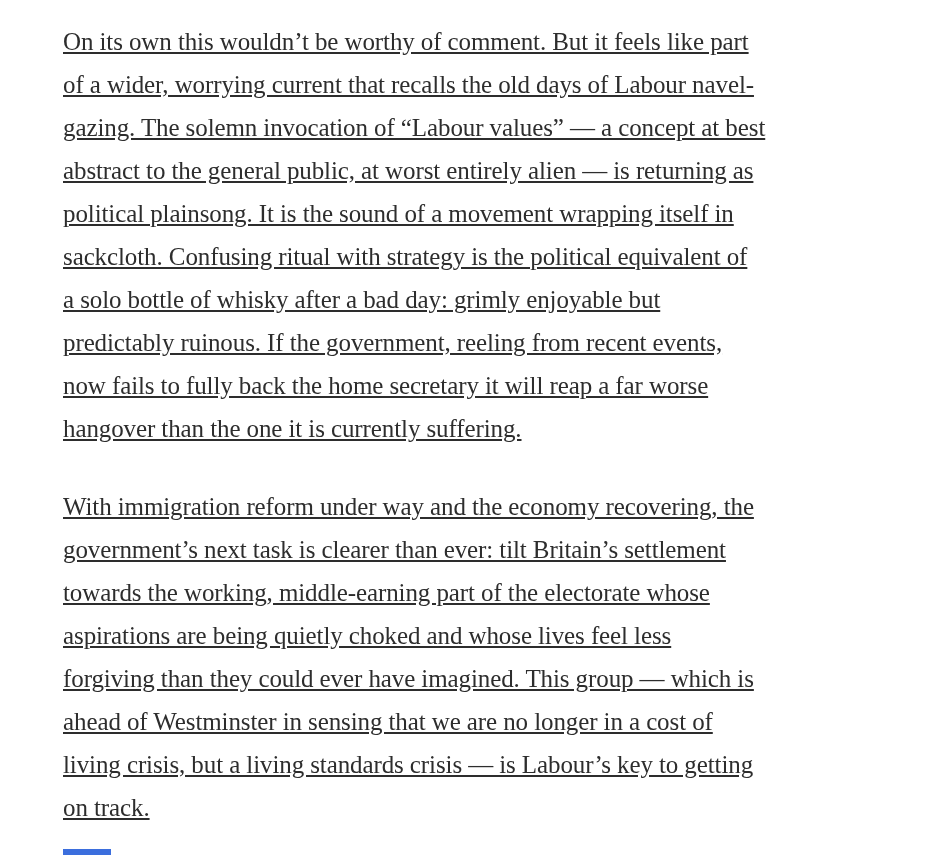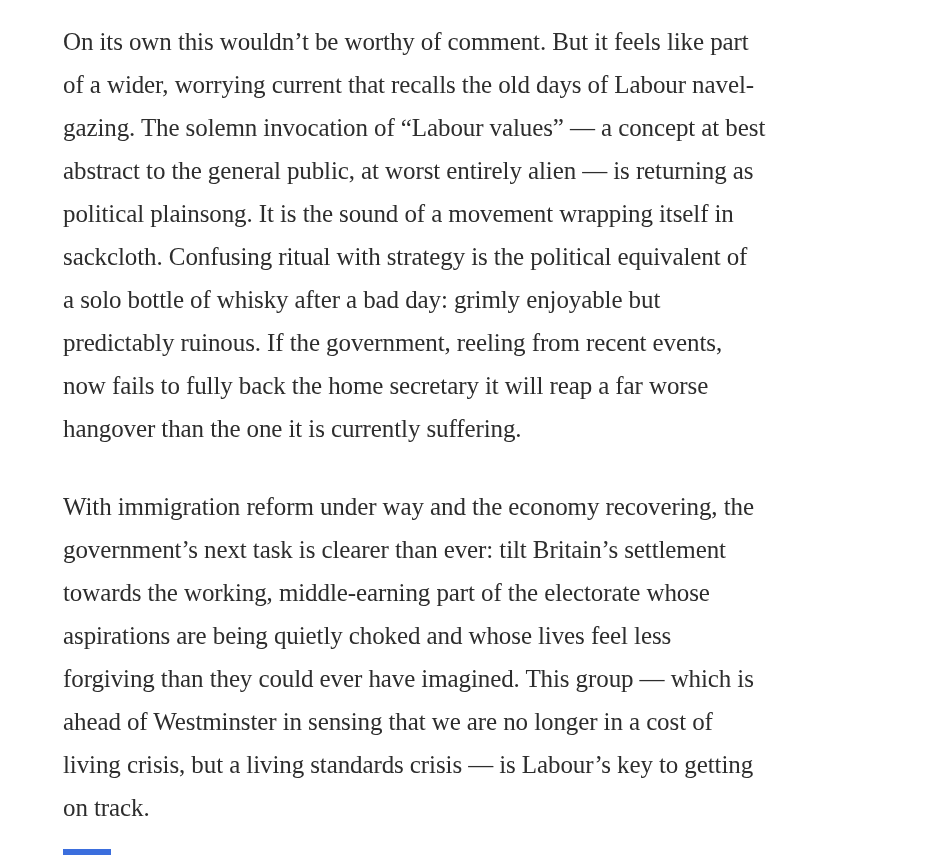--- a/index.html
+++ b/index.html
@@ -21,20 +21,21 @@
     width: 822px;
     padding-top: 20px;
     color: #2d2d2d;
   }
   .article-body p {
     margin: 0 0 35px 0;
     font-size: 25px;
     line-height: 43px;
     white-space: pre-line;
     letter-spacing: -0.1px;
+    text-decoration: underline;
   }
   .cutoff-blue-bar {
     position: absolute;
     left: 63px;
     bottom: 0;
     width: 48px;
     height: 6px;
   }
 </style>
 </head>

